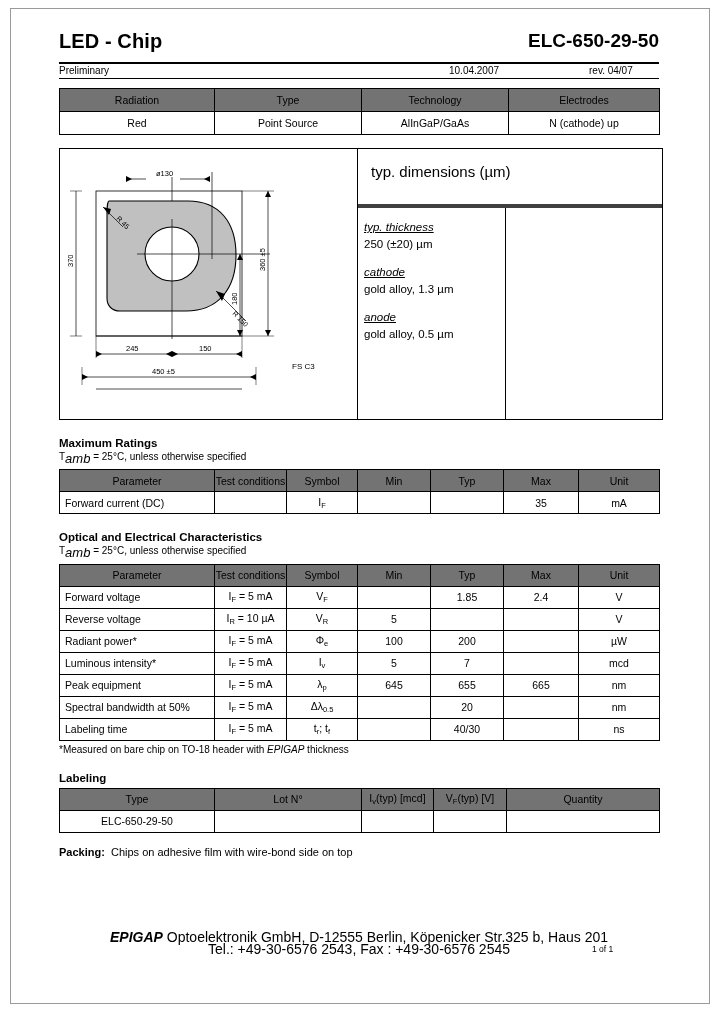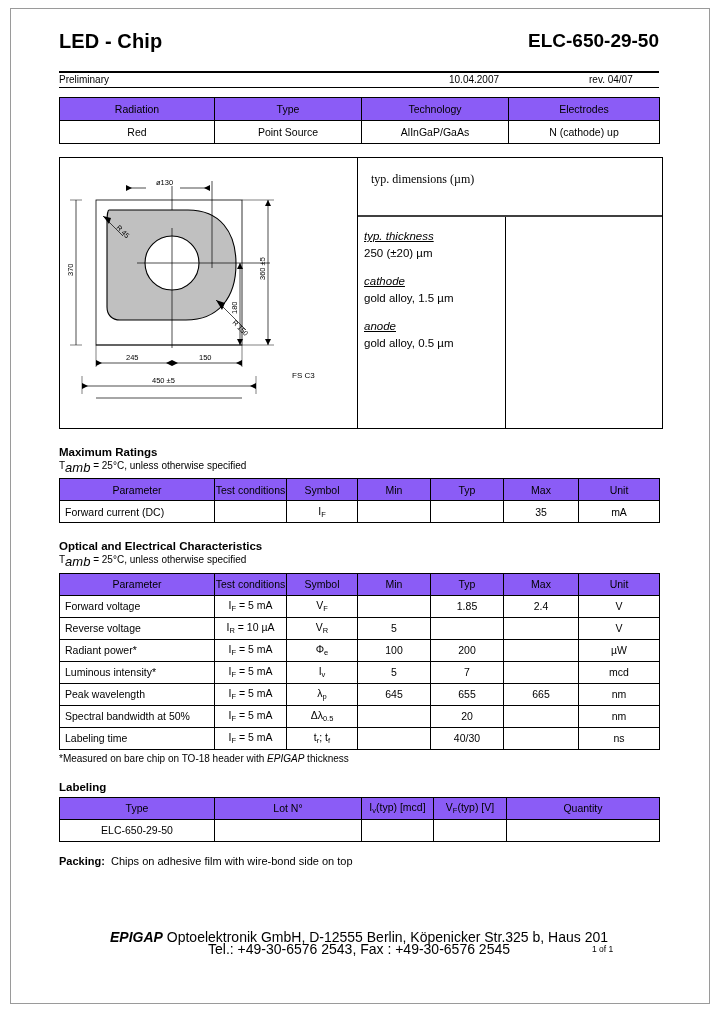--- a/index.html
+++ b/index.html
@@ -34,21 +34,21 @@
     top: 30px;
     width: 600px;
   }
 
   
   .hdr-row {
     display: flex;
     align-items: flex-end;
     justify-content: space-between;
     border-bottom: 2px solid #000;
-    padding-bottom: 19px;
+    padding-bottom: 10px;
     gap: 20px;
   }
   .hdr-title {
     font-size: 20px;
     font-weight: bold;
     letter-spacing: 0.1px;
     line-height: 22px;
   }
   .hdr-part {
     font-size: 19px;
@@ -84,21 +84,21 @@
   table.grid th, table.grid td {
     border: 1px solid #000;
     font-size: 10.5px;
     font-weight: normal;
     text-align: center;
     padding: 0;
     height: 21px;
     vertical-align: middle;
   }
   table.grid th {
-    background: #8b5cf6;
+    background: #737373;
   }
   table.grid td.leftcell {
     text-align: left;
     padding-left: 5px;
   }
 
   
   #tbl-summary { margin-top: 9px; }
   #tbl-summary th, #tbl-summary td { height: 22px; }
 
@@ -118,25 +118,24 @@
     position: relative;
   }
   .draw-right {
     flex: 1;
     display: flex;
     flex-direction: column;
     box-sizing: border-box;
   }
   .dim-head {
     height: 59px;
-    border-bottom: 2px solid #404040;
-    box-sizing: border-box;
-    font-size: 12px;
+    border-bottom: 4px solid #404040;
+    box-sizing: border-box;
+    font-size: 15px;
     padding: 14px 0 0 13px;
-    font-family: Liberation Serif, serif;
   }
   .dim-body {
     flex: 1;
     display: flex;
     box-sizing: border-box;
   }
   .dim-col1 {
     width: 148px;
     border-right: 1px solid #000;
     box-sizing: border-box;
@@ -322,21 +321,21 @@
       </div>
 
       <div class="draw-right">
         <div class="dim-head">typ. dimensions (µm)</div>
         <div class="dim-body">
           <div class="dim-col1">
             <div class="dim-lbl">typ. thickness</div>
             <div>250 (±20) µm</div>
             <div class="dim-gap"></div>
             <div class="dim-lbl">cathode</div>
-            <div>gold alloy, 1.5 µm</div>
+            <div>gold alloy, 1.3 µm</div>
             <div class="dim-gap"></div>
             <div class="dim-lbl">anode</div>
             <div>gold alloy, 0.5 µm</div>
           </div>
           <div class="dim-col2"></div>
         </div>
       </div>
     </div>
 
     <div class="sec-title">Maximum Ratings</div>
@@ -433,21 +432,21 @@
           <tr>
             <td class="leftcell">Luminous intensity*</td>
             <td><span>I</span><sub>F</sub><span> = 5 mA</span></td>
             <td><span>I</span><sub>v</sub></td>
             <td>5</td>
             <td>7</td>
             <td></td>
             <td>mcd</td>
           </tr>
           <tr>
-            <td class="leftcell">Peak wavelength</td>
+            <td class="leftcell">Peak equipment</td>
             <td><span>I</span><sub>F</sub><span> = 5 mA</span></td>
             <td><span>λ</span><sub>p</sub></td>
             <td>645</td>
             <td>655</td>
             <td>665</td>
             <td>nm</td>
           </tr>
           <tr>
             <td class="leftcell">Spectral bandwidth at 50%</td>
             <td><span>I</span><sub>F</sub><span> = 5 mA</span></td>

